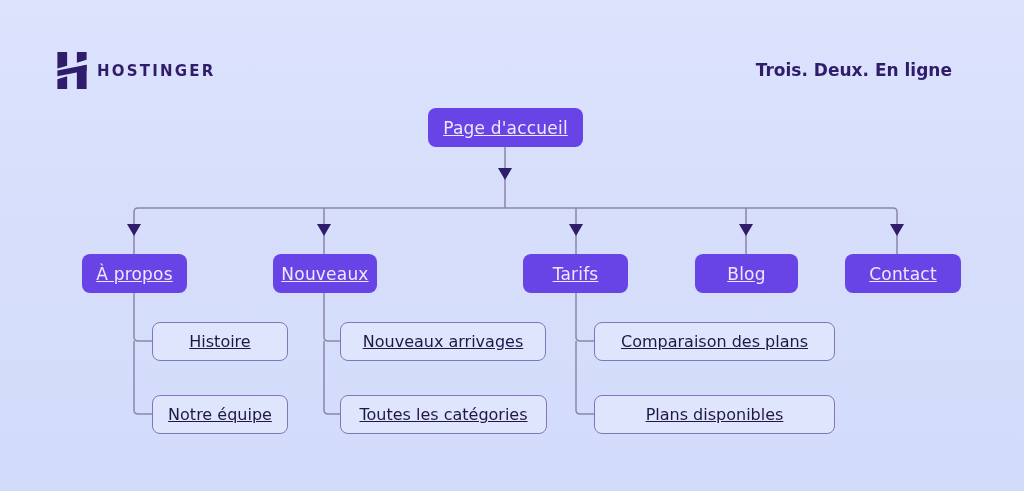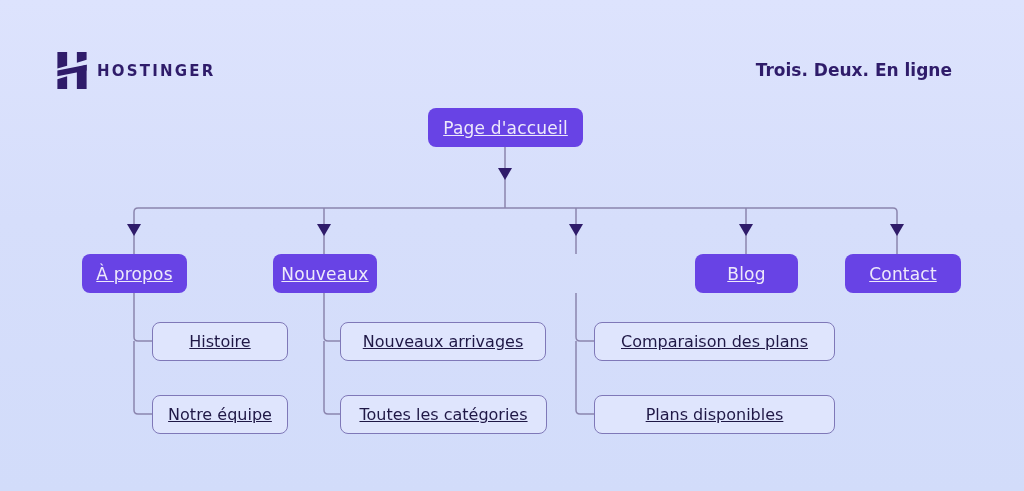--- a/index.html
+++ b/index.html
@@ -89,20 +89,23 @@
   <div class="node node--purple p-root">
     <span>Page d'accueil</span>
   </div>
 
   <div class="node node--purple p-apropos">
     <span>À propos</span>
   </div>
   <div class="node node--purple p-produits">
     <span>Nouveaux</span>
   </div>
+  <div class="node node--purple p-tarifs">
+    <span>Tarifs</span>
+  </div>
   <div class="node node--purple p-blog">
     <span>Blog</span>
   </div>
   <div class="node node--purple p-contact">
     <span>Contact</span>
   </div>
 
   <div class="node node--leaf p-histoire">
     <span>Histoire</span>
   </div>

